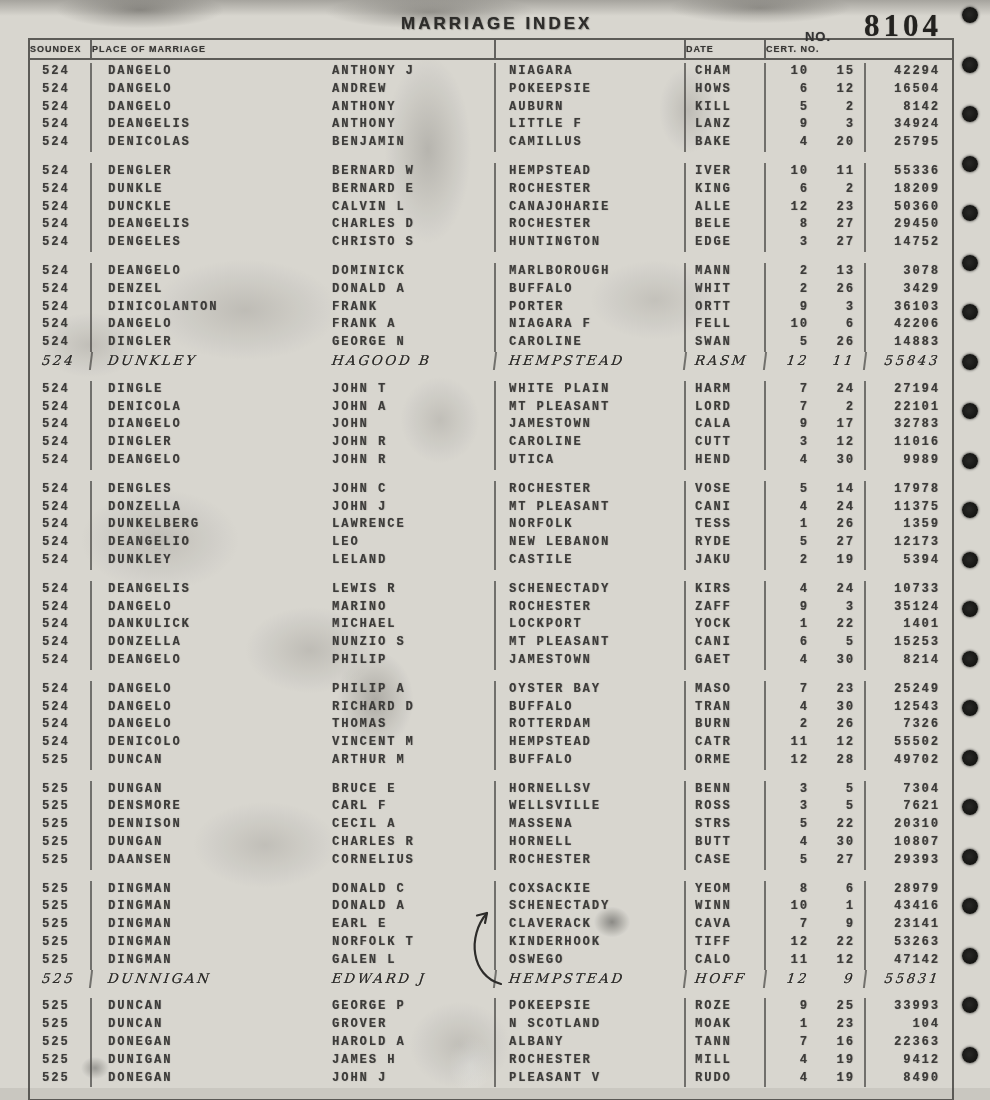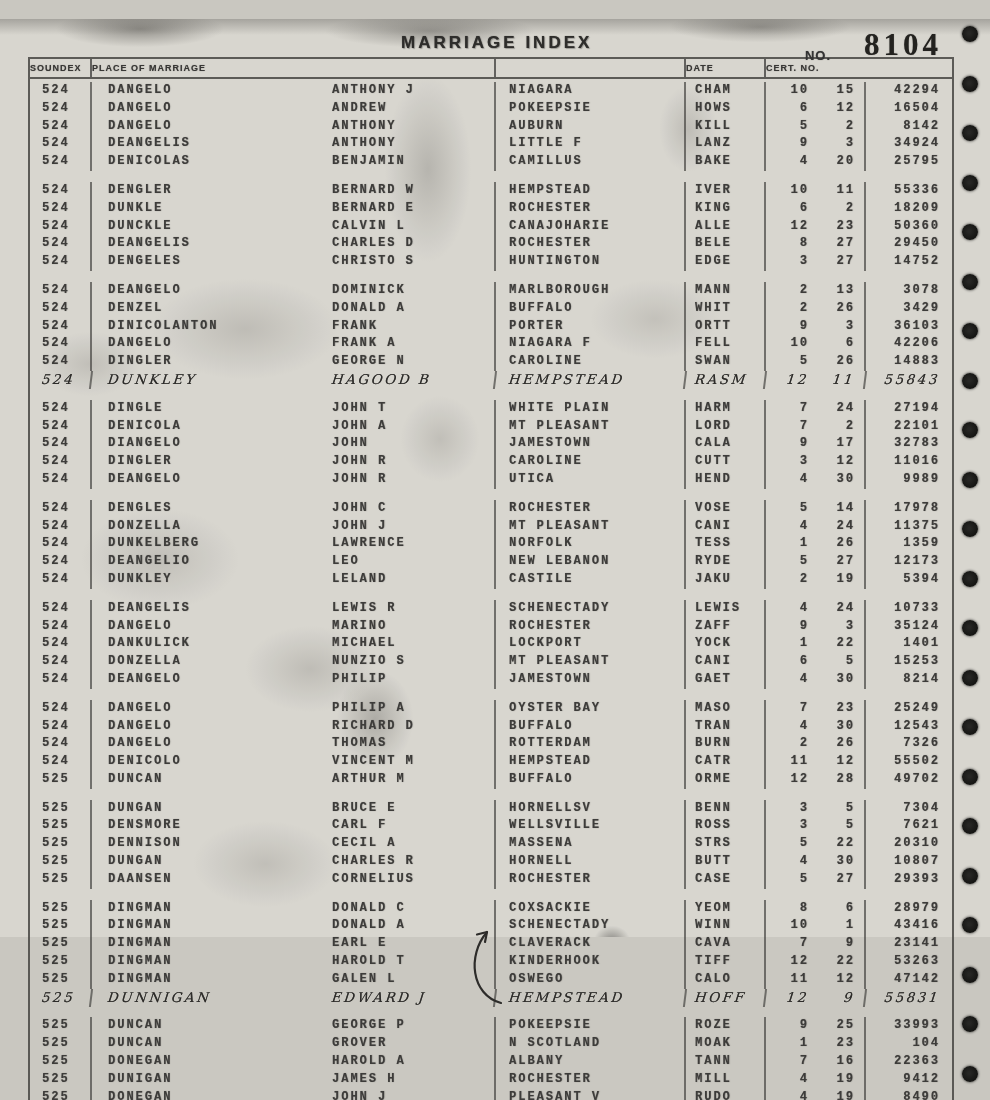--- a/index.html
+++ b/index.html
@@ -2,42 +2,41 @@
 <html><head>
 <meta charset="utf-8">
 <style>
   html,body{margin:0;padding:0;}
   body{
     width:990px;height:1100px;overflow:hidden;
     font-family:"Liberation Sans",sans-serif;
     background:#c9c7c0;
   }
   .page{
-    position:relative;width:990px;height:918px;
+    position:relative;width:990px;height:1088px;
     background-color:#d8d6cf;
     background-image:
       linear-gradient(to bottom, rgba(72,70,66,.35), rgba(72,70,66,0) 16px),
       radial-gradient(ellipse 120px 26px at 140px 10px, rgba(60,58,54,.45), transparent 70%),
       radial-gradient(ellipse 150px 24px at 430px 12px, rgba(60,58,54,.40), transparent 70%),
       radial-gradient(ellipse 130px 22px at 760px 8px,  rgba(60,58,54,.38), transparent 70%),
       radial-gradient(ellipse 60px 130px at 428px 150px, rgba(92,90,86,.28), transparent 72%),
       radial-gradient(ellipse 40px 60px  at 688px 110px, rgba(92,90,86,.22), transparent 72%),
       radial-gradient(ellipse 130px 70px at 245px 310px, rgba(95,92,88,.22), transparent 72%),
       radial-gradient(ellipse 90px 55px  at 655px 300px, rgba(95,92,88,.18), transparent 72%),
       radial-gradient(ellipse 70px 45px  at 90px 345px,  rgba(95,92,88,.20), transparent 72%),
       radial-gradient(ellipse 55px 60px  at 440px 420px, rgba(95,92,88,.20), transparent 72%),
       radial-gradient(ellipse 110px 70px at 160px 540px, rgba(95,92,88,.20), transparent 72%),
       radial-gradient(ellipse 90px 60px  at 310px 650px, rgba(95,92,88,.22), transparent 72%),
       radial-gradient(ellipse 55px 70px  at 375px 700px, rgba(80,78,74,.32), transparent 70%),
       radial-gradient(ellipse 100px 60px at 265px 845px, rgba(95,92,88,.20), transparent 72%),
       radial-gradient(ellipse 26px 22px  at 612px 922px, rgba(40,40,38,.45), transparent 70%),
       radial-gradient(ellipse 70px 60px  at 460px 1045px,rgba(95,92,88,.20), transparent 72%),
       radial-gradient(ellipse 30px 40px  at 470px 1065px,rgba(230,230,226,.8), transparent 72%),
       radial-gradient(ellipse 20px 16px  at 95px 1068px, rgba(60,60,58,.40), transparent 70%);
-    margin-top: 19px;
   }
   
   .punch-strip{position:absolute;right:0;top:0;width:36px;height:1100px;}
   .hole{
     position:absolute;left:8px;width:16px;height:16px;border-radius:50%;
     background:radial-gradient(circle at 45% 45%, #262624 10%, #141412 70%);
     box-shadow:0 0 2px 1px rgba(40,40,38,.5);
   }
   
   .form{position:absolute;left:28px;top:12px;width:926px;}
@@ -391,21 +390,21 @@
     <div class="cell c-day">19</div>
     <div class="cell c-cert">5394</div>
   </div>
           </div>
           <div class="row-group">
             <div class="row">
     <div class="cell c-soundex">524</div>
     <div class="cell c-surname">DEANGELIS</div>
     <div class="cell c-given">LEWIS R</div>
     <div class="cell c-place">SCHENECTADY</div>
-    <div class="cell c-code">LEWIS</div>
+    <div class="cell c-code">KIRS</div>
     <div class="cell c-month">4</div>
     <div class="cell c-day">24</div>
     <div class="cell c-cert">10733</div>
   </div>
             <div class="row">
     <div class="cell c-soundex">524</div>
     <div class="cell c-surname">DANGELO</div>
     <div class="cell c-given">MARINO</div>
     <div class="cell c-place">ROCHESTER</div>
     <div class="cell c-code">ZAFF</div>
@@ -575,21 +574,21 @@
     <div class="cell c-given">EARL E</div>
     <div class="cell c-place">CLAVERACK</div>
     <div class="cell c-code">CAVA</div>
     <div class="cell c-month">7</div>
     <div class="cell c-day">9</div>
     <div class="cell c-cert">23141</div>
   </div>
             <div class="row">
     <div class="cell c-soundex">525</div>
     <div class="cell c-surname">DINGMAN</div>
-    <div class="cell c-given">HAROLD T</div>
+    <div class="cell c-given">NORFOLK T</div>
     <div class="cell c-place">KINDERHOOK</div>
     <div class="cell c-code">TIFF</div>
     <div class="cell c-month">12</div>
     <div class="cell c-day">22</div>
     <div class="cell c-cert">53263</div>
   </div>
             <div class="row">
     <div class="cell c-soundex">525</div>
     <div class="cell c-surname">DINGMAN</div>
     <div class="cell c-given">GALEN L</div>

